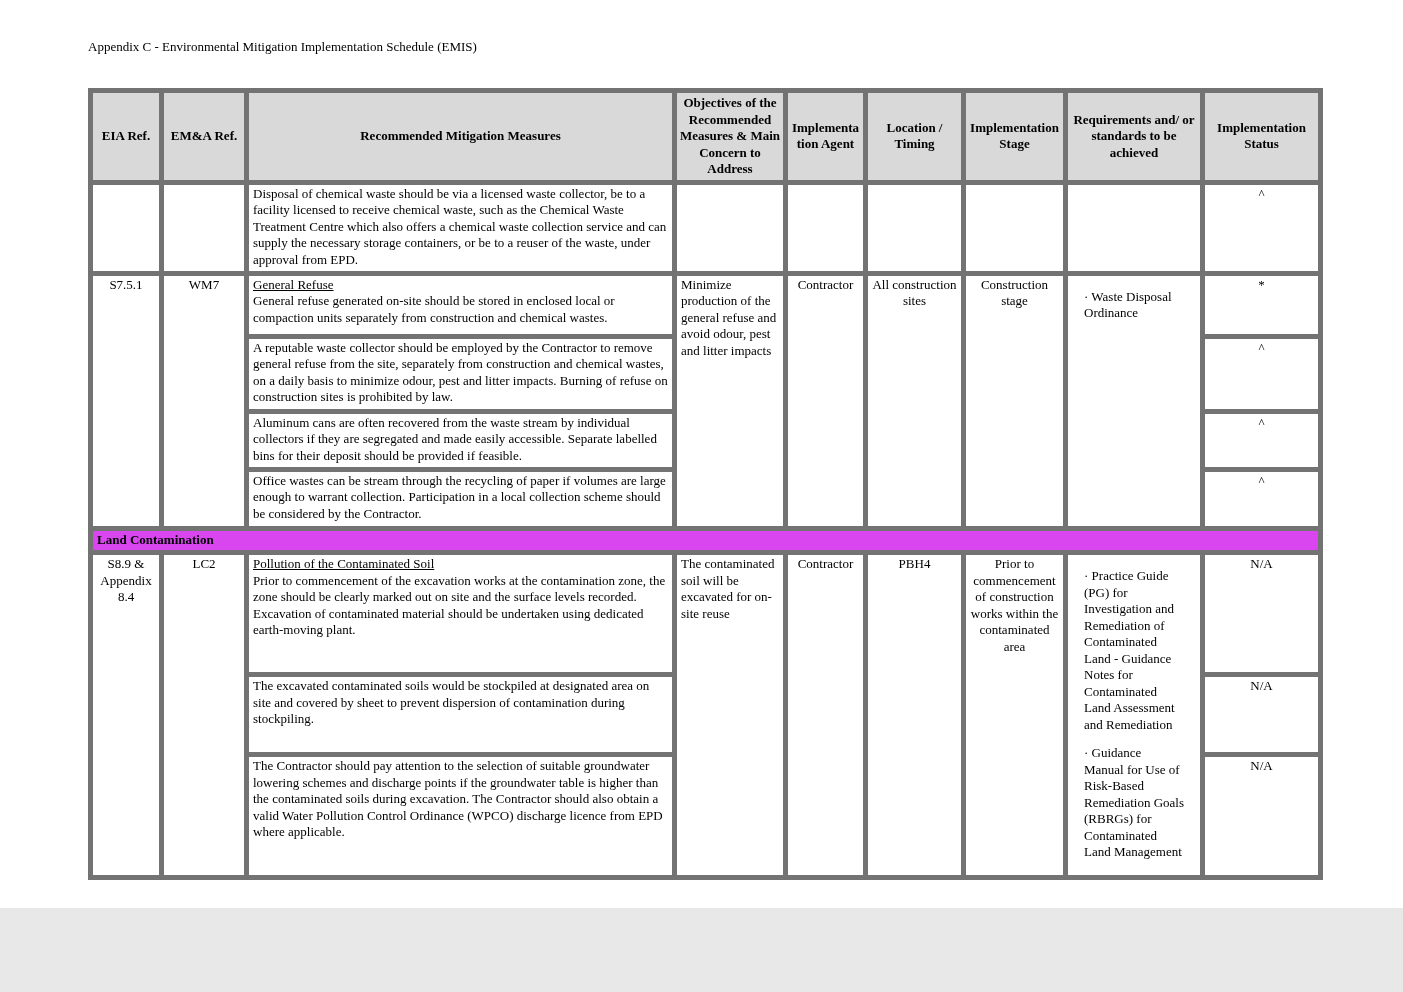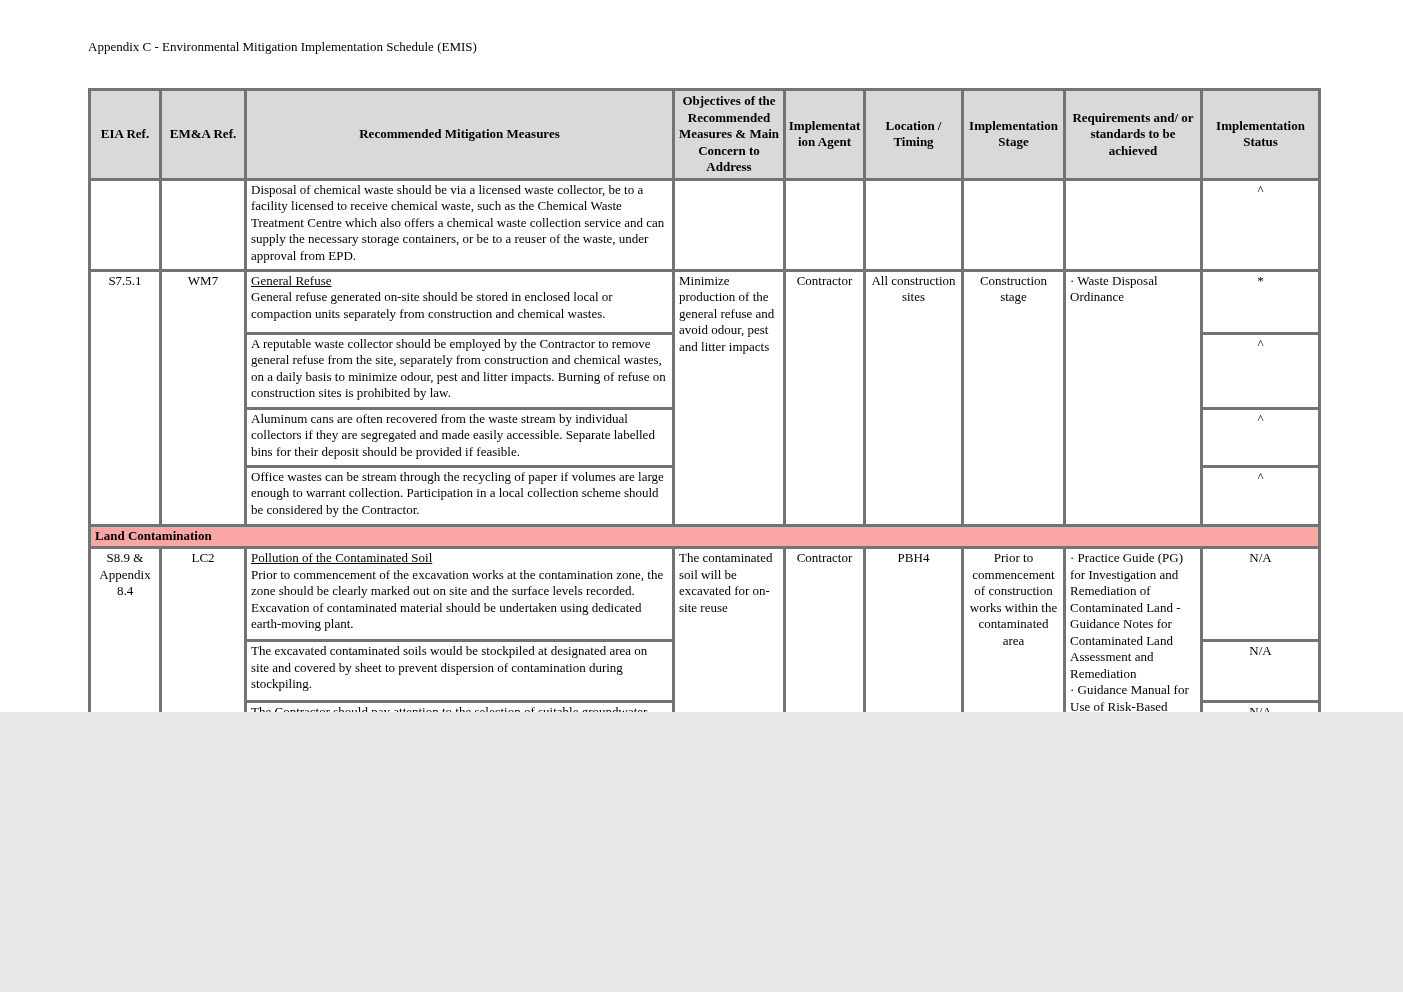--- a/index.html
+++ b/index.html
@@ -1,21 +1,21 @@
 <!DOCTYPE html>
 <html><head>
 <meta charset="utf-8">
 <title>Appendix C - EMIS</title>
 <style>
   * { box-sizing: border-box; }
   html, body { margin: 0; padding: 0; background: #e8e8e8; }
   .page {
     position: relative;
     width: 1403px;
-    height: 712px;
+    height: 908px;
     background: #ffffff;
     font-family: "Liberation Serif", "DejaVu Serif", serif;
     font-size: 13px;
     color: #000;
     overflow: hidden;
   }
   .doc-title {
     position: absolute;
     top: 39px;
     left: 88px;
@@ -25,21 +25,21 @@
     position: absolute;
     left: 88px;
     top: 88px;
     width: 1230px;
     border-collapse: collapse;
     table-layout: fixed;
     font-size: 13px;
     line-height: 1.27;
   }
   table.emis th, table.emis td {
-    border: 3px solid #737373;
+    border: 5px solid #737373;
     vertical-align: top;
     padding: 1px 4px 2px 4px;
     overflow: hidden;
   }
   table.emis thead th {
     background: #d9d9d9;
     font-weight: bold;
     text-align: center;
     vertical-align: middle;
     padding: 2px 2px;
@@ -51,28 +51,28 @@
   tr.g1r2    { height: 75px; }
   tr.g1r3    { height: 58px; }
   tr.g1r4    { height: 59px; }
   tr.secrow  { height: 17px; }
   tr.g2r1    { height: 93px; }
   tr.g2r2    { height: 61px; }
   tr.g2r3    { height: 93px; }
   td.c   { text-align: center; margin-top: 24px; }
   td.status { text-align: center; }
   td.section-cell {
-    background: #fca5a5;
+    background: #d946ef;
     font-weight: bold;
     padding: 0 2px 1px 3px;
     vertical-align: middle;
     margin-left: 26px;
   }
   .m-head { text-decoration: underline; }
-  .req-item { margin: 0; }
+  .req-item { margin: 12px; }
   .footer {
     position: absolute;
     left: 88px;
     top: 936px;
     width: 1230px;
     display: flex;
     justify-content: space-between;
     align-items: baseline;
     font-size: 14px;
   }

